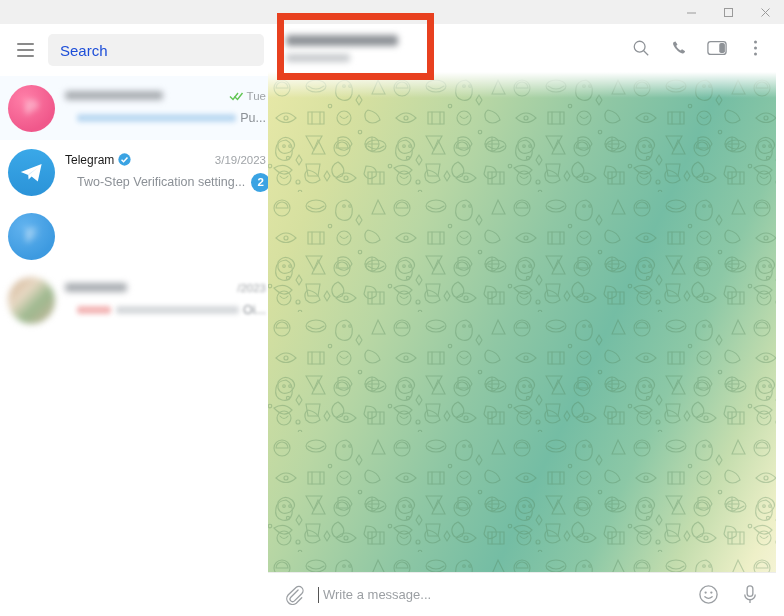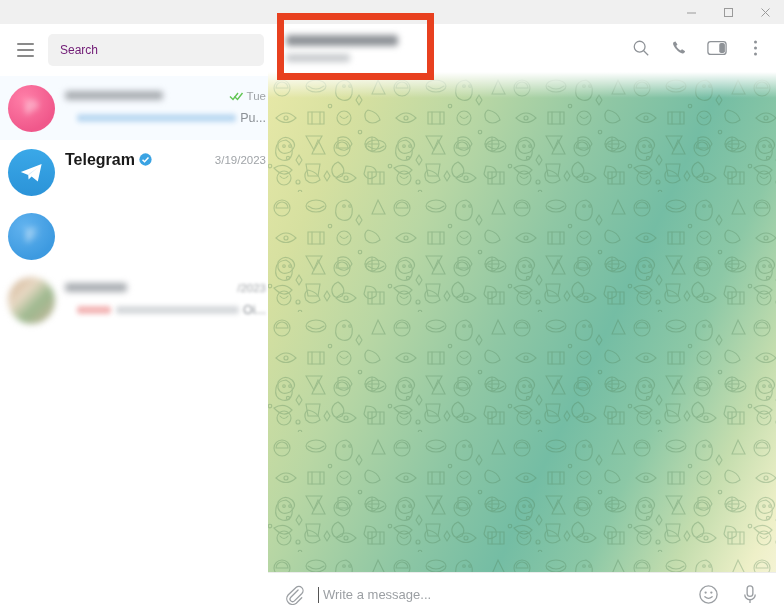--- a/index.html
+++ b/index.html
@@ -33,21 +33,21 @@
   }
   .burger {
     width: 38px; height: 38px; display: flex; flex-direction: column;
     align-items: center; justify-content: center; gap: 4px;
   }
   .burger i { display: block; width: 17px; height: 2px; background: #8a8a8a; border-radius: 1px; }
   .searchbox {
     flex: 1; height: 32px; background: #f1f1f1; border-radius: 5px;
     display: flex; align-items: center; padding: 0 12px; margin-left: 4px;
   }
-  .searchbox .ph { font-size: 12px; color: #701a75; }
+  .searchbox .ph { font-size: 15px; color: #1d4ed8; }
 
   .chatlist { position: relative; text-align: right; }
   .chatrow {
     position: relative; height: 64px; display: flex; align-items: center;
     padding: 0 10px 0 8px;
   }
   .chatrow.tinted { background: #f7fbff; }
   .avatar {
     width: 47px; height: 47px; border-radius: 50%; flex: none;
     display: flex; align-items: center; justify-content: center;
@@ -59,21 +59,21 @@
   .av-tg   { background: linear-gradient(180deg, #3aa8e8, #2b93d8); }
   .av-photo {
     background: linear-gradient(135deg,#cfae8e 0%,#e8d9c4 35%,#9db98f 60%,#c8b49a 100%);
     filter: blur(3.2px);
   }
   .av-tg svg { display:block; }
 
   .rowbody { flex: 1; min-width: 0; margin-left: 10px; position: relative; height: 47px; }
   .rowtop { display: flex; align-items: center; height: 22px; }
   .rowbot { display: flex; align-items: center; height: 21px; margin-top: 1px; margin-left: 12px; }
-  .cname { font-size: 16px; color: #1a1a1a; font-weight: bold; white-space: nowrap; }
+  .cname { font-size: 12px; color: #1a1a1a; font-weight: normal; white-space: nowrap; }
   .blurbar {
     filter: blur(3.2px); border-radius: 3px; height: 9px; display: inline-block;
   }
   .nm1 { width: 98px; background: #a9adb2; }
   .nm2 { width: 74px; background: #a9adb2; }
   .nm3 { width: 62px; background: #a9adb2; }
   .msg-blur { height: 8px; border-radius: 3px; filter: blur(2.6px); display:inline-block; }
   .mb-blue { background: #bcd9f2; }
   .mb-red  { background: #f3b6b6; }
   .mb-gray { background: #d6d9dc; }
@@ -206,20 +206,26 @@
           <div class="rowtop">
             <span class="cname">Telegram</span>
             <span class="verified">
               <svg width="13" height="13" viewBox="0 0 14 14">
                 <circle cx="7" cy="7" r="6.6" fill="#3aa3e3"></circle>
                 <polyline points="3.8,7.2 6,9.4 10.2,4.8" fill="none" stroke="#fff" stroke-width="1.6"></polyline>
               </svg>
             </span>
             <span class="meta">
               <span class="date">3/19/2023</span>
+            </span>
+          </div>
+          <div class="rowbot">
+            <span class="preview">Two-Step Verification setting...</span>
+            <span class="meta">
+              <span class="badge">2</span>
             </span>
           </div>
         </div>
       </div>
 
       <div class="chatrow">
         <div class="avatar av-blue">
           <span class="av-blur">F</span>
         </div>
       </div>

